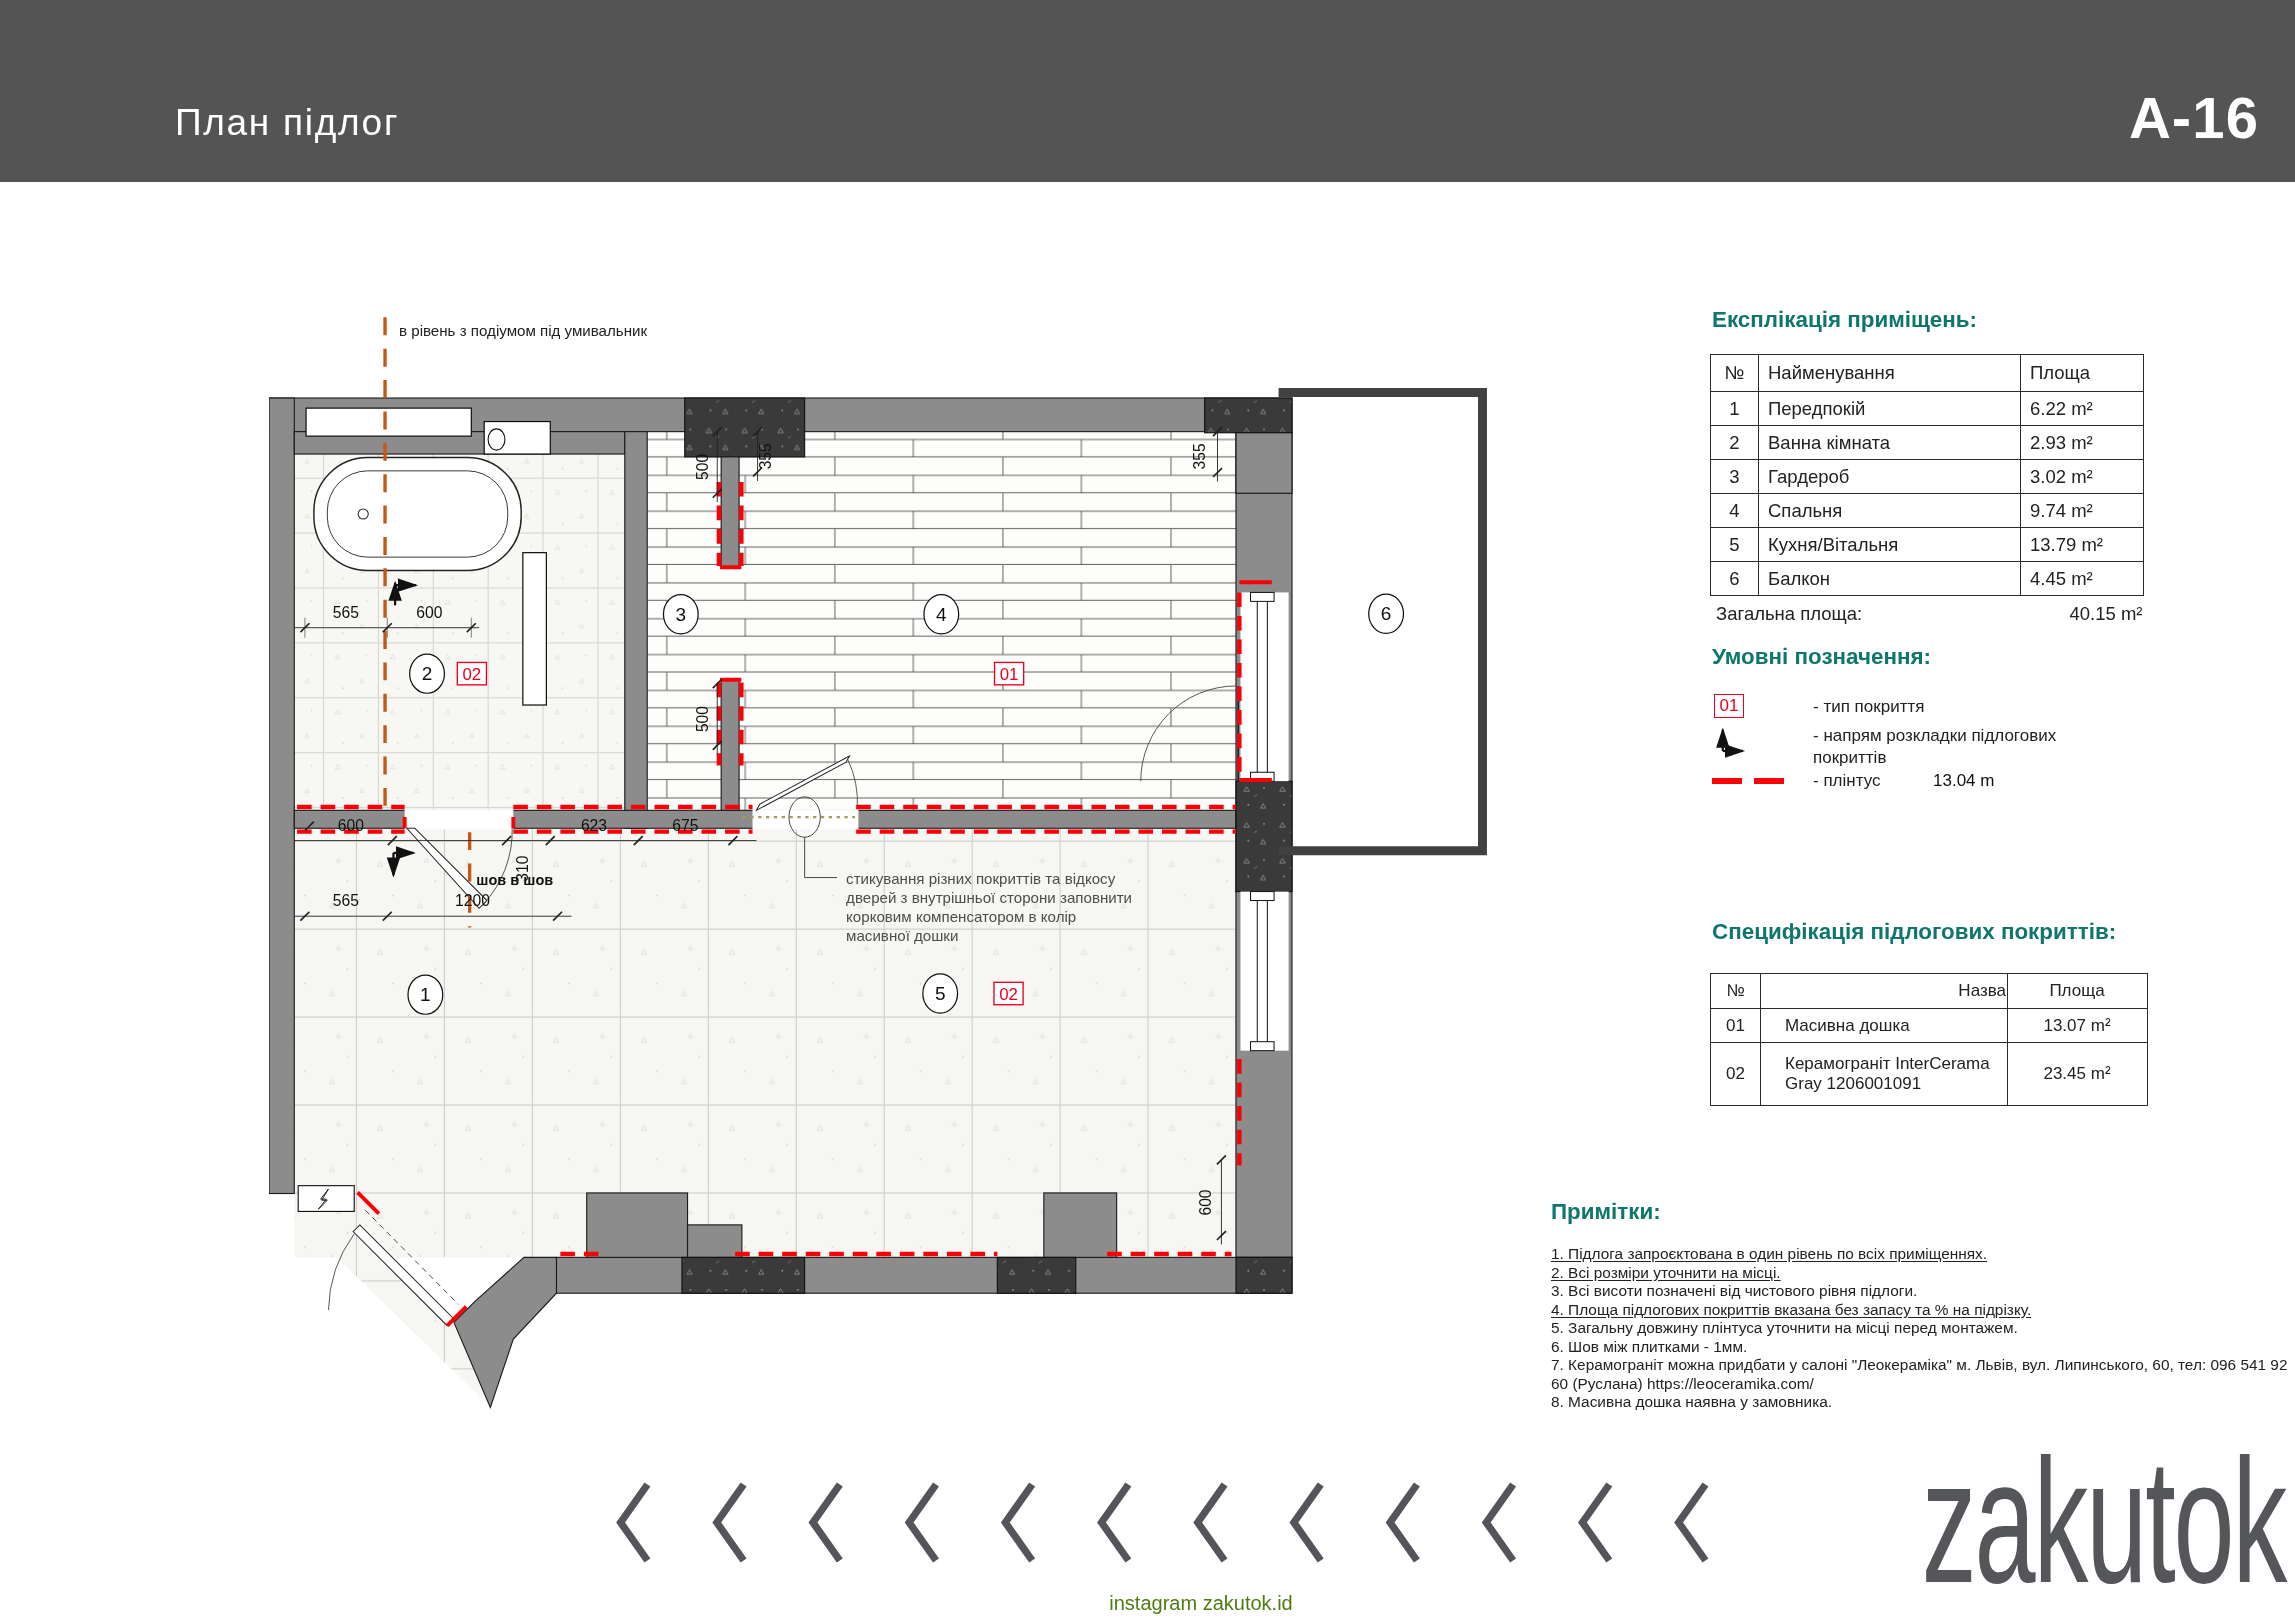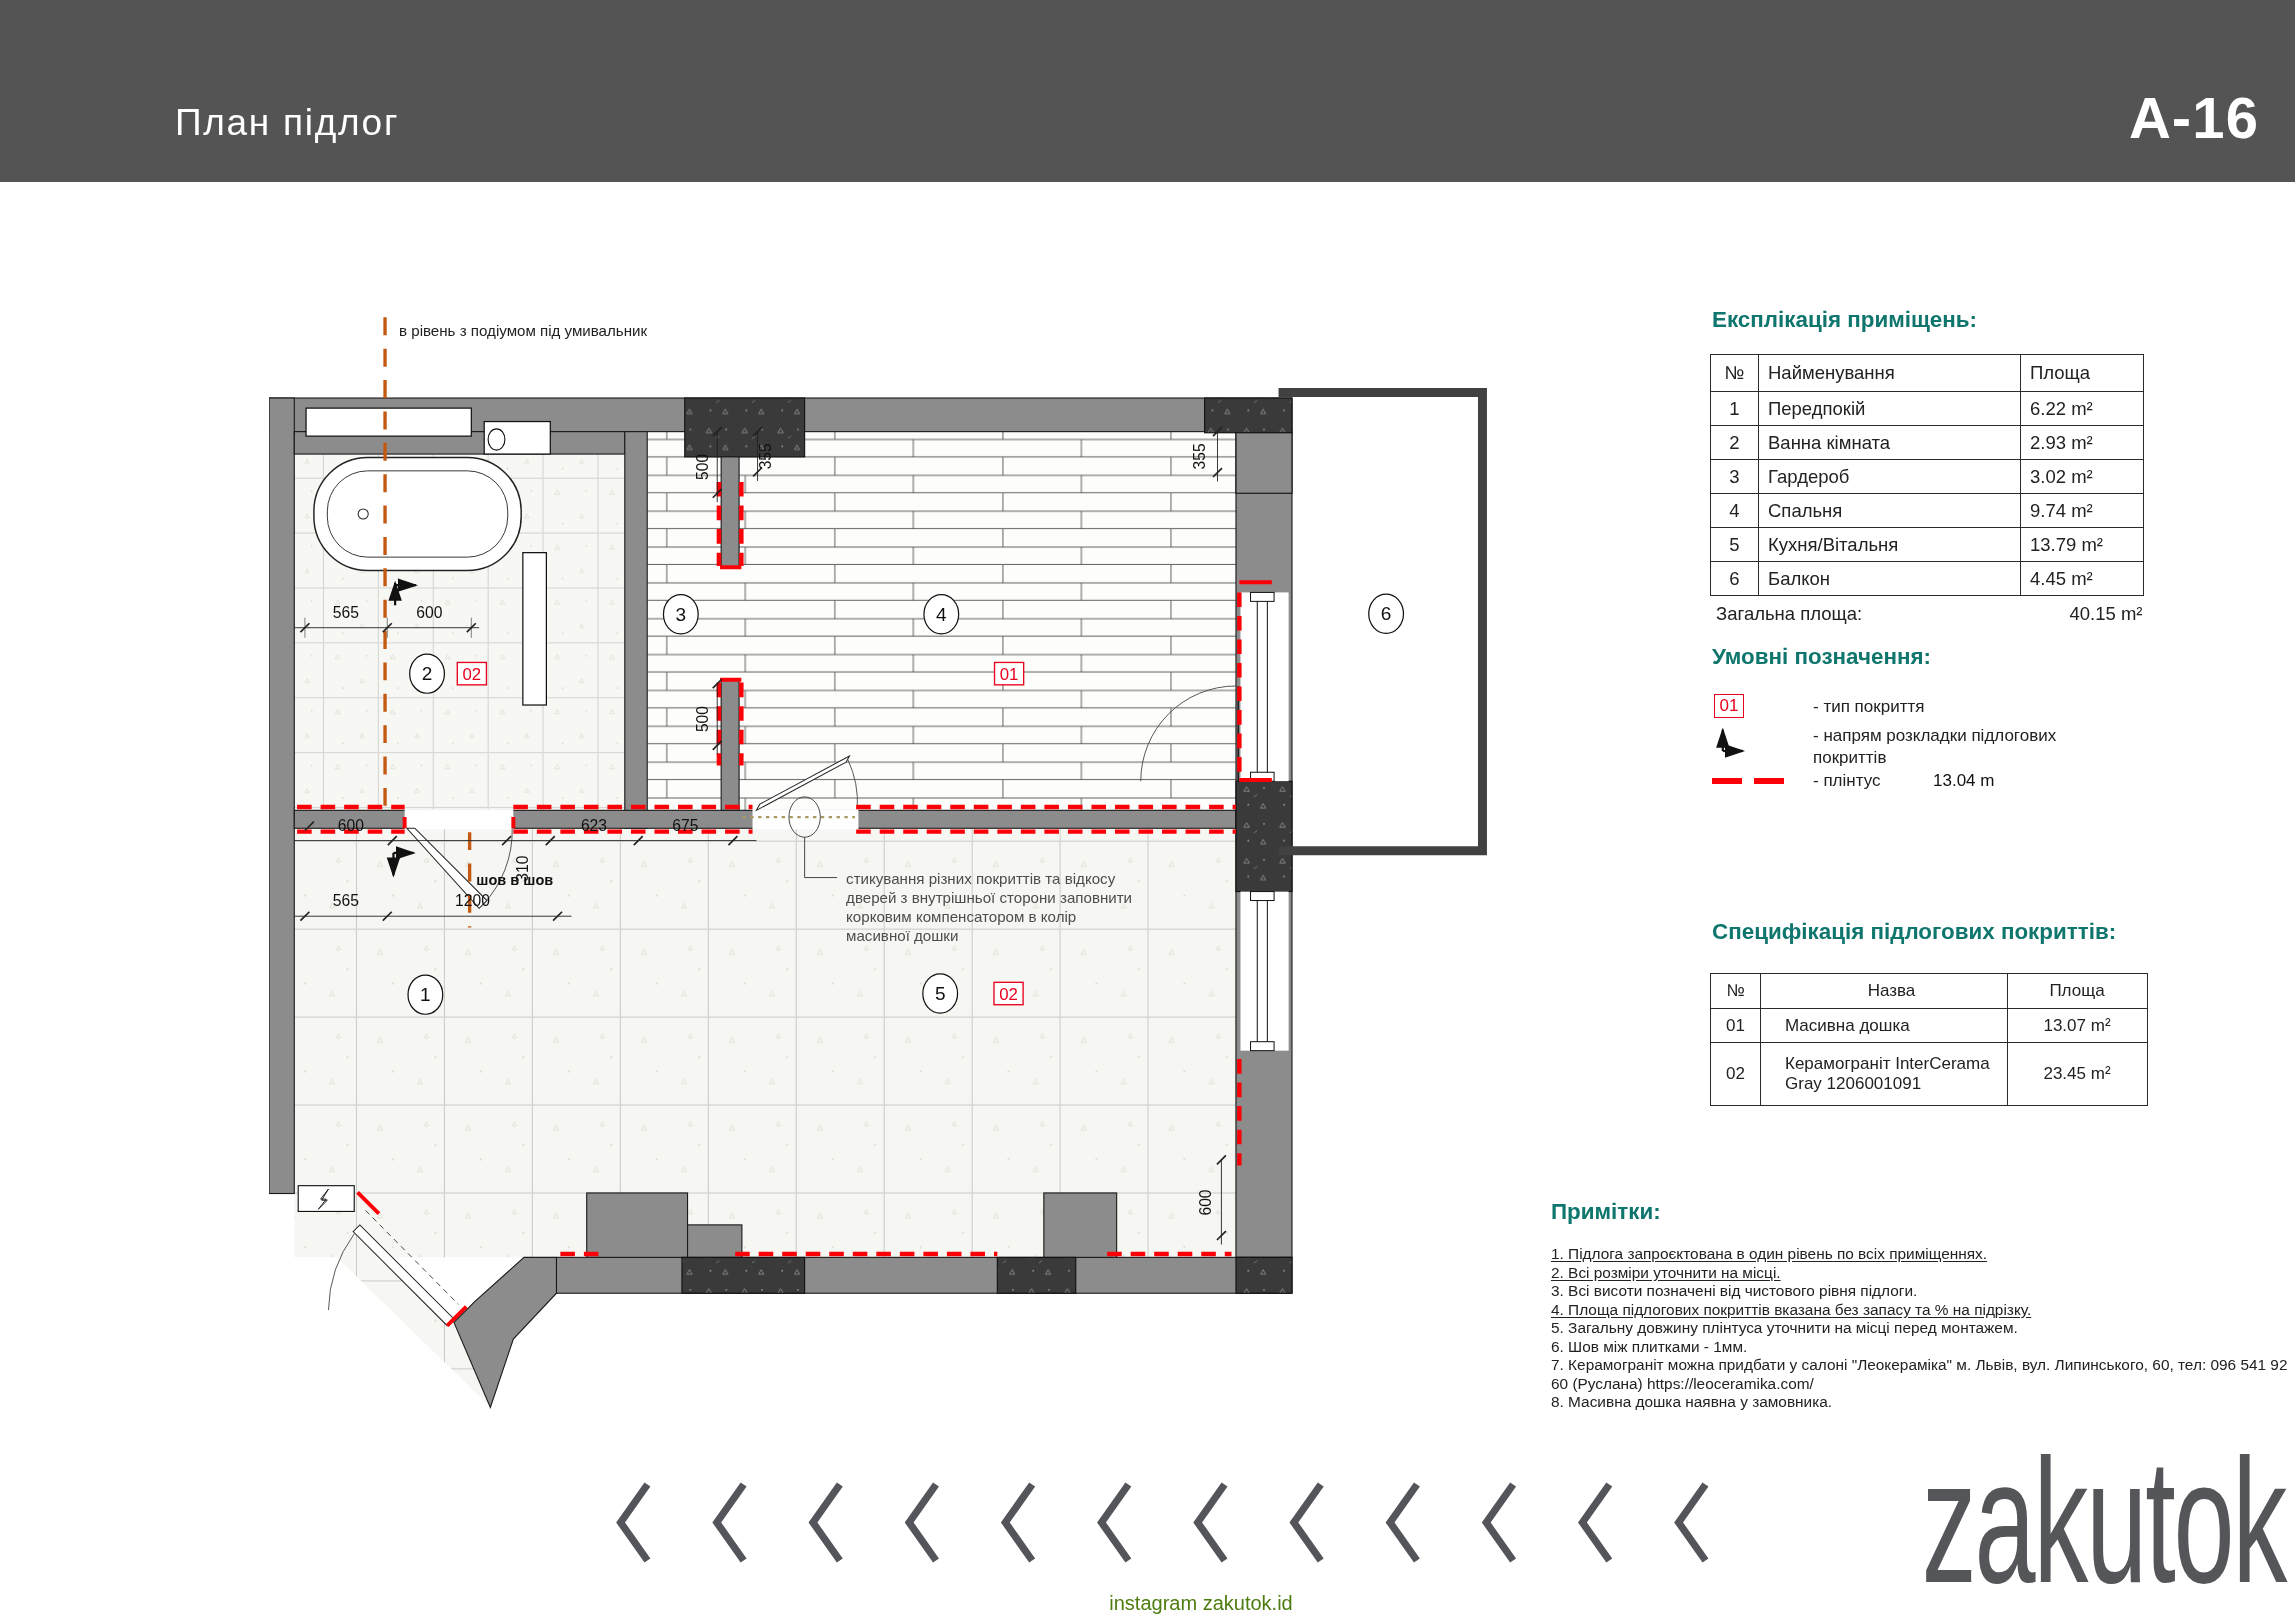--- a/index.html
+++ b/index.html
@@ -336,21 +336,21 @@
   <div class="leg-dash" style="left:1712px;top:778px;width:30px"></div>
   <div class="leg-dash" style="left:1754px;top:778px;width:30px"></div>
   <div class="leg-lbl" style="left:1813px;top:771px">- плінтус</div>
   <div class="leg-val" style="left:1933px;top:771px">13.04 m</div>
 
   <div class="sec-title" style="left:1712px;top:919px">Специфікація підлогових покриттів:</div>
   <table class="tbl spec" style="left:1710px;top:973px">
     <tbody>
         <tr style="height:35px">
       <th class="c-num">№</th>
-      <th class="c-name" style="text-align:center;padding-left:16px">Назва</th>
+      <th class="c-name" style="text-align:right;padding-left:16px">Назва</th>
       <th class="c-area">Площа</th>
     </tr>
     <tr style="height:34px">
       <td class="c-num red-t">01</td>
       <td class="c-name">Масивна дошка</td>
       <td class="c-area">13.07 m²</td>
     </tr>
     <tr style="height:63px">
       <td class="c-num red-t">02</td>
       <td class="c-name">Керамограніт InterCerama Gray 1206001091</td>

